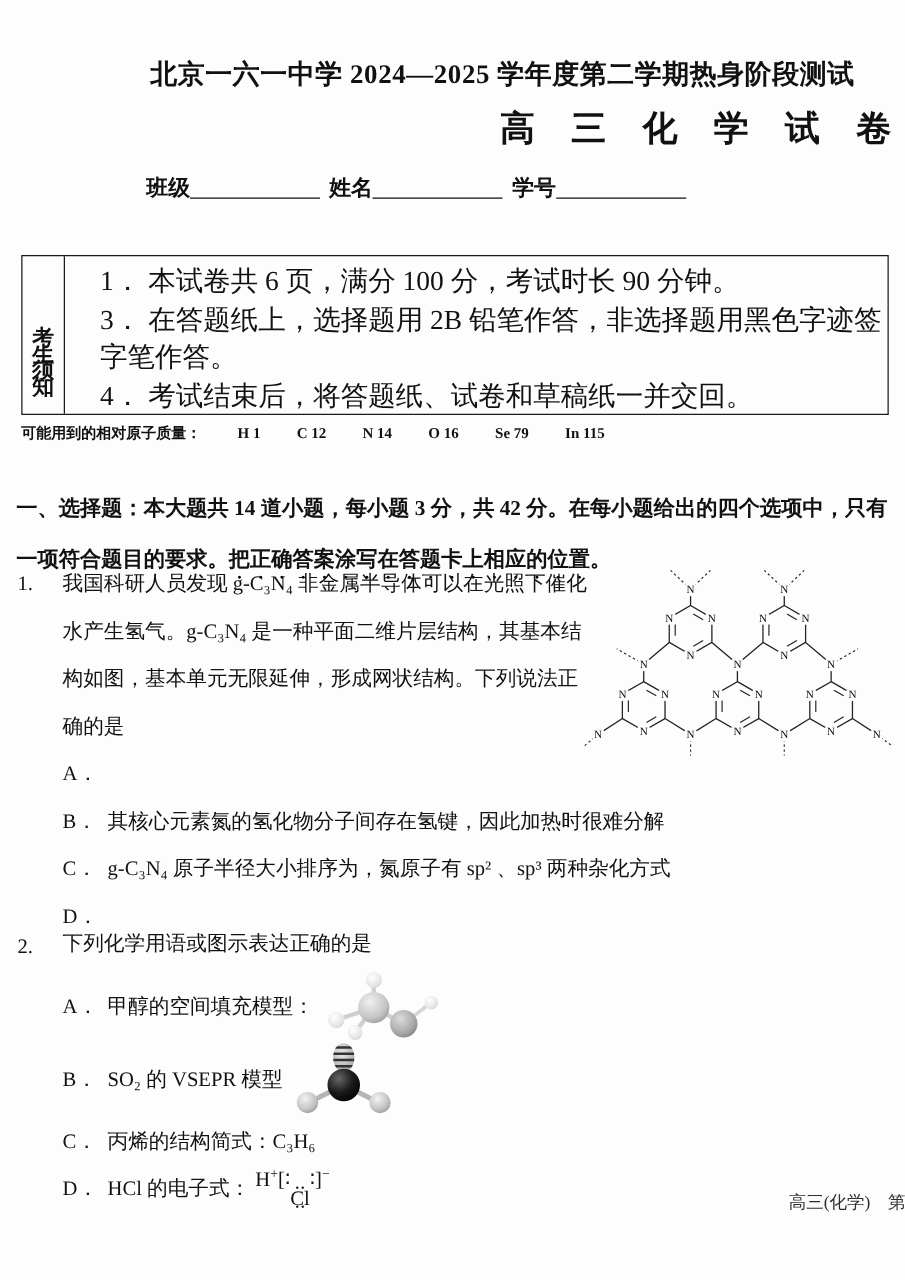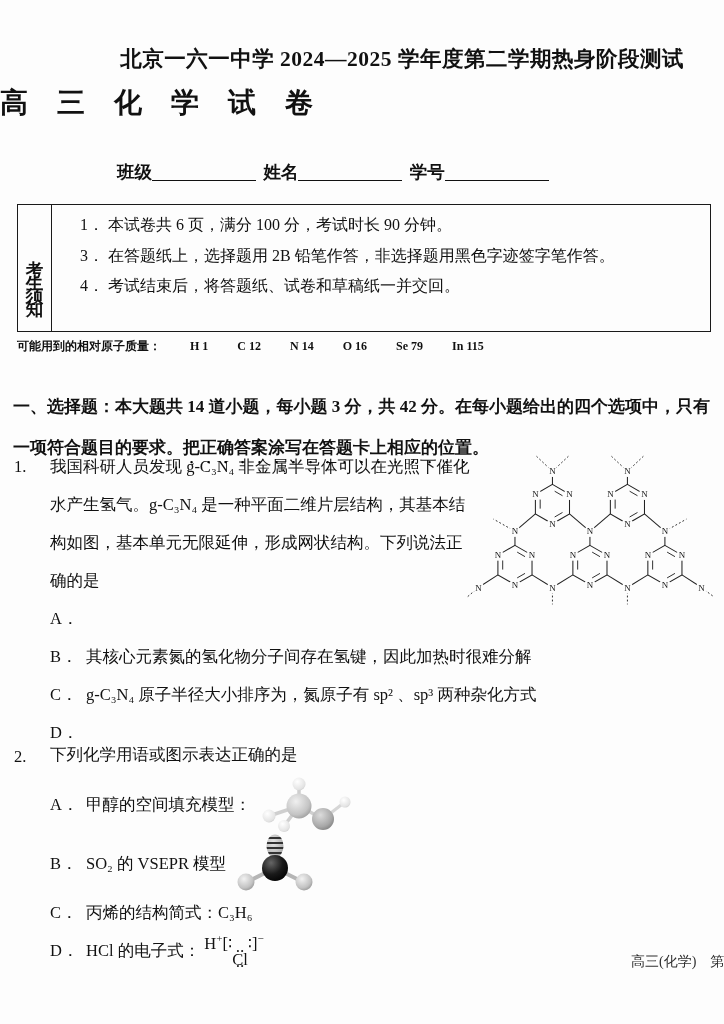--- a/index.html
+++ b/index.html
@@ -3,29 +3,29 @@
 <meta charset="utf-8">
 <style>
   html,body{margin:0;padding:0;background:#e8e8e8;}
   .sheet{
     position:relative;width:724px;height:1024px;background:#fdfdfd;
     font-family:"Liberation Serif","DejaVu Serif",serif;color:#111;
     overflow:hidden;margin:0 auto;
   }
   .school{position:absolute;top:44px;left:0;width:724px;text-align:center;
     font-size:21.5px;font-weight:bold;letter-spacing:.5px;white-space:nowrap;padding-left:40px;}
-  .title{position:absolute;top:84px;left:0;width:724px;text-align:left;
+  .title{position:absolute;top:84px;left:0;width:724px;text-align:right;
     font-size:28px;font-weight:bold;letter-spacing:11px;}
-  .fields{position:absolute;top:160px;left:117px;font-size:17.5px;font-weight:bold;white-space:nowrap;}
+  .fields{position:absolute;top:138px;left:117px;font-size:17.5px;font-weight:bold;white-space:nowrap;}
   .blank{display:inline-block;width:104px;border-bottom:1.8px solid #111;height:17px;vertical-align:-3px;margin-right:3px;}
   .notice{position:absolute;top:204px;left:17px;width:694px;height:128px;
     border:1.7px solid #1a1a1a;display:flex;box-sizing:border-box;}
   .notice-side{width:34px;border-right:1.5px solid #1a1a1a;display:flex;align-items:center;justify-content:center;
     font-weight:bold;font-size:17.5px;writing-mode:vertical-lr;text-orientation:upright;letter-spacing:13px;padding-top:10px;box-sizing:border-box;}
-  .notice-body{flex:1;padding:5px 0 0 28px;font-size:16px;}
+  .notice-body{flex:1;padding:5px 0 0 28px;font-size:22px;}
   .nrow{line-height:30.5px;}
   .masses{position:absolute;top:338px;left:17px;font-size:12px;font-weight:bold;white-space:nowrap;}
   .masses .mval{margin-left:29px;}
   .sec{position:absolute;top:386px;left:13px;width:700px;font-size:17px;font-weight:bold;line-height:41px;}
   .emph{-webkit-text-emphasis:filled dot #000;-webkit-text-emphasis-position:under right;
         text-emphasis:filled dot #000;text-emphasis-position:under right;}
   .q1{position:absolute;top:448px;left:14px;width:700px;font-size:16.5px;}
   .qline{display:flex;}
   .qno{width:36px;flex:0 0 36px;line-height:38px;}
   .stem1{width:424px;line-height:38px;}

